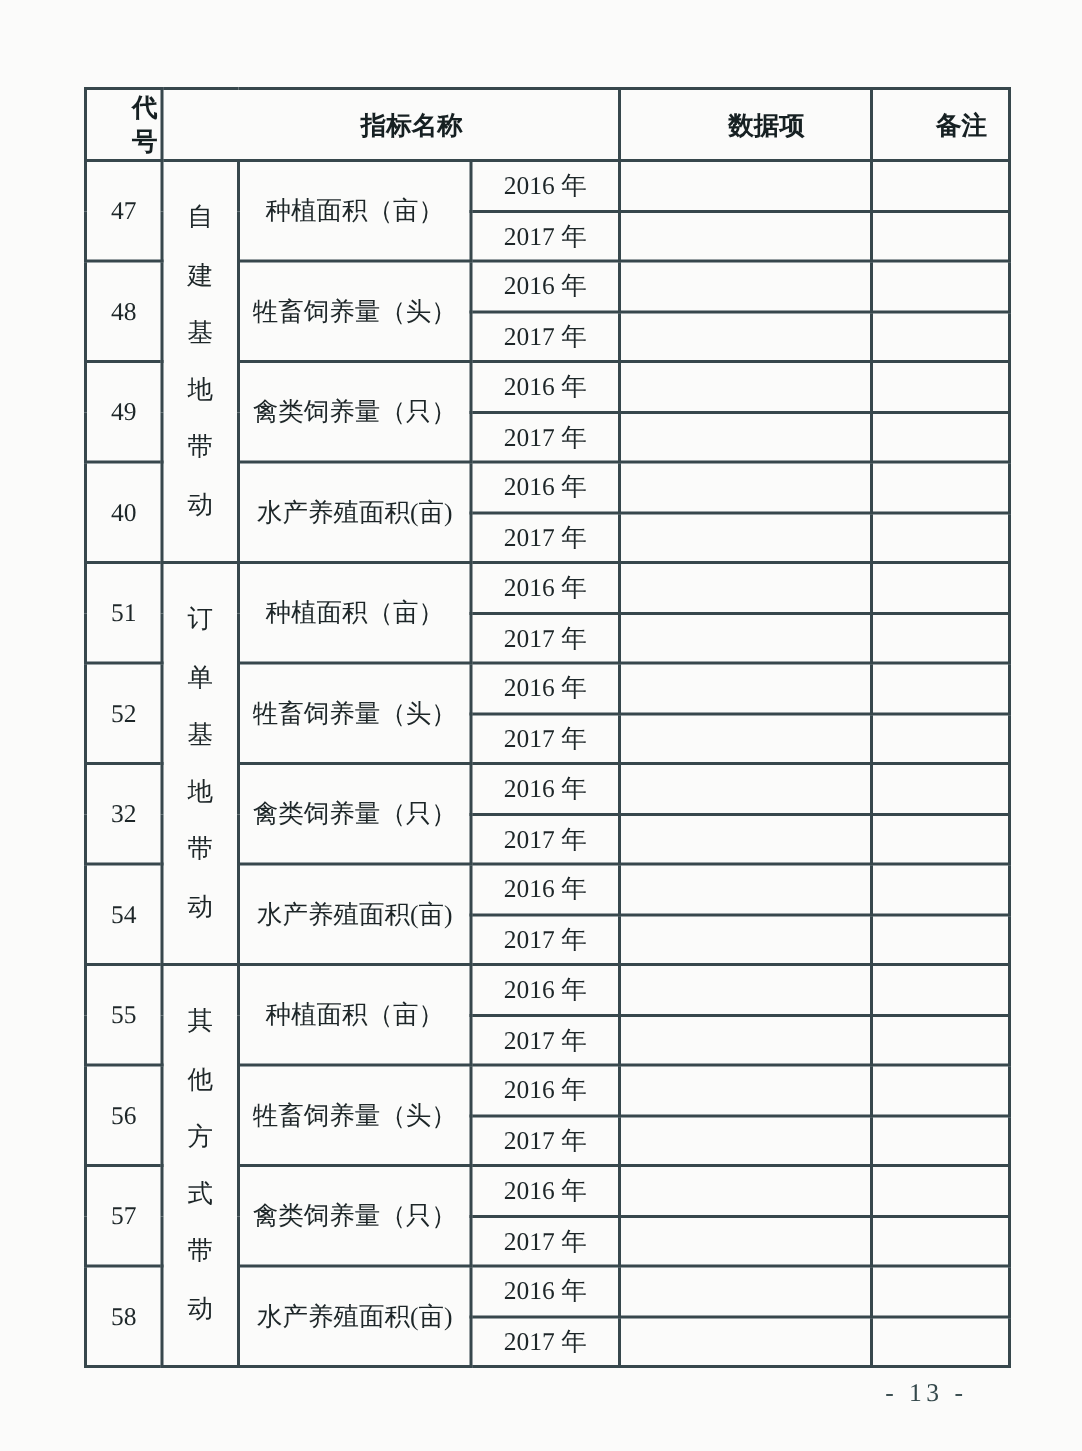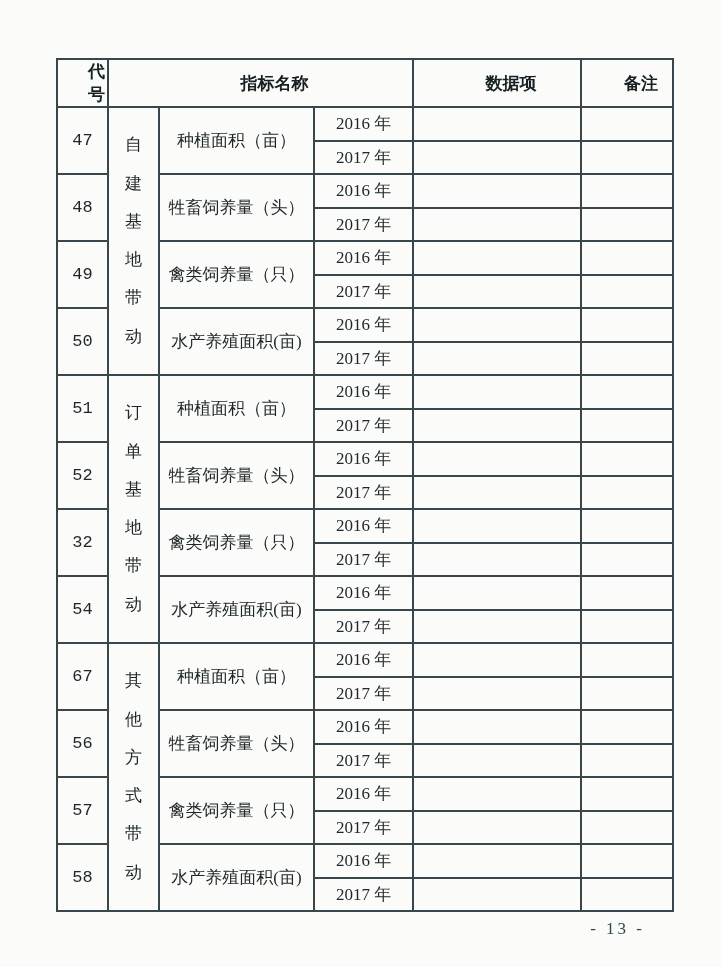--- a/index.html
+++ b/index.html
@@ -54,21 +54,21 @@
     color: #16２022;
     color: #162022;
     padding-left: 28px;
   }
   table.form tbody td {
     height: 31.5px;
     font-size: 17px;
   }
   td.code-cell {
     font-size: 16.5px;
-    font-family: Liberation Mono, monospace;
+    font-family: Liberation Serif, serif;
   }
   td.group-cell {
     vertical-align: middle;
   }
   .vertical-text {
     width: 1.25em;
     margin: 0 auto;
     word-break: break-all;
     line-height: 2.25;
     font-size: 17px;
@@ -148,21 +148,21 @@
           <td class="year-cell">2016 年</td>
           <td class="data-cell"></td>
           <td class="remark-cell"></td>
         </tr>
         <tr>
           <td class="year-cell">2017 年</td>
           <td class="data-cell"></td>
           <td class="remark-cell"></td>
         </tr>
         <tr>
-          <td class="code-cell" rowspan="2">50</td>
+          <td class="code-cell" rowspan="2">40</td>
           <td class="indicator-cell" rowspan="2">水产养殖面积(亩)</td>
           <td class="year-cell">2016 年</td>
           <td class="data-cell"></td>
           <td class="remark-cell"></td>
         </tr>
         <tr>
           <td class="year-cell">2017 年</td>
           <td class="data-cell"></td>
           <td class="remark-cell"></td>
         </tr>
@@ -211,21 +211,21 @@
           <td class="year-cell">2016 年</td>
           <td class="data-cell"></td>
           <td class="remark-cell"></td>
         </tr>
         <tr>
           <td class="year-cell">2017 年</td>
           <td class="data-cell"></td>
           <td class="remark-cell"></td>
         </tr>
         <tr>
-          <td class="code-cell" rowspan="2">67</td>
+          <td class="code-cell" rowspan="2">55</td>
           <td class="group-cell" rowspan="8">
             <div class="vertical-text">其他方式带动</div>
           </td>
           <td class="indicator-cell" rowspan="2">种植面积（亩）</td>
           <td class="year-cell">2016 年</td>
           <td class="data-cell"></td>
           <td class="remark-cell"></td>
         </tr>
         <tr>
           <td class="year-cell">2017 年</td>

